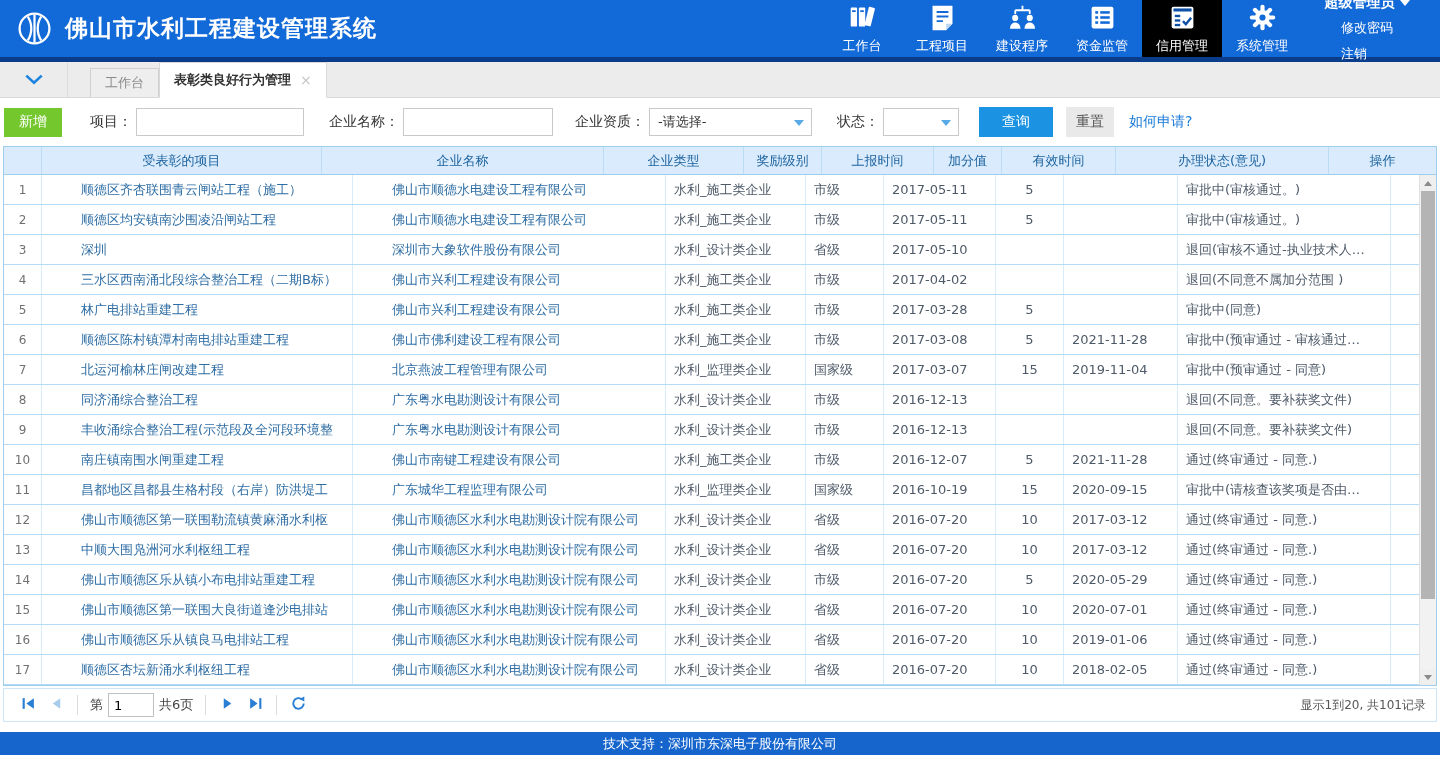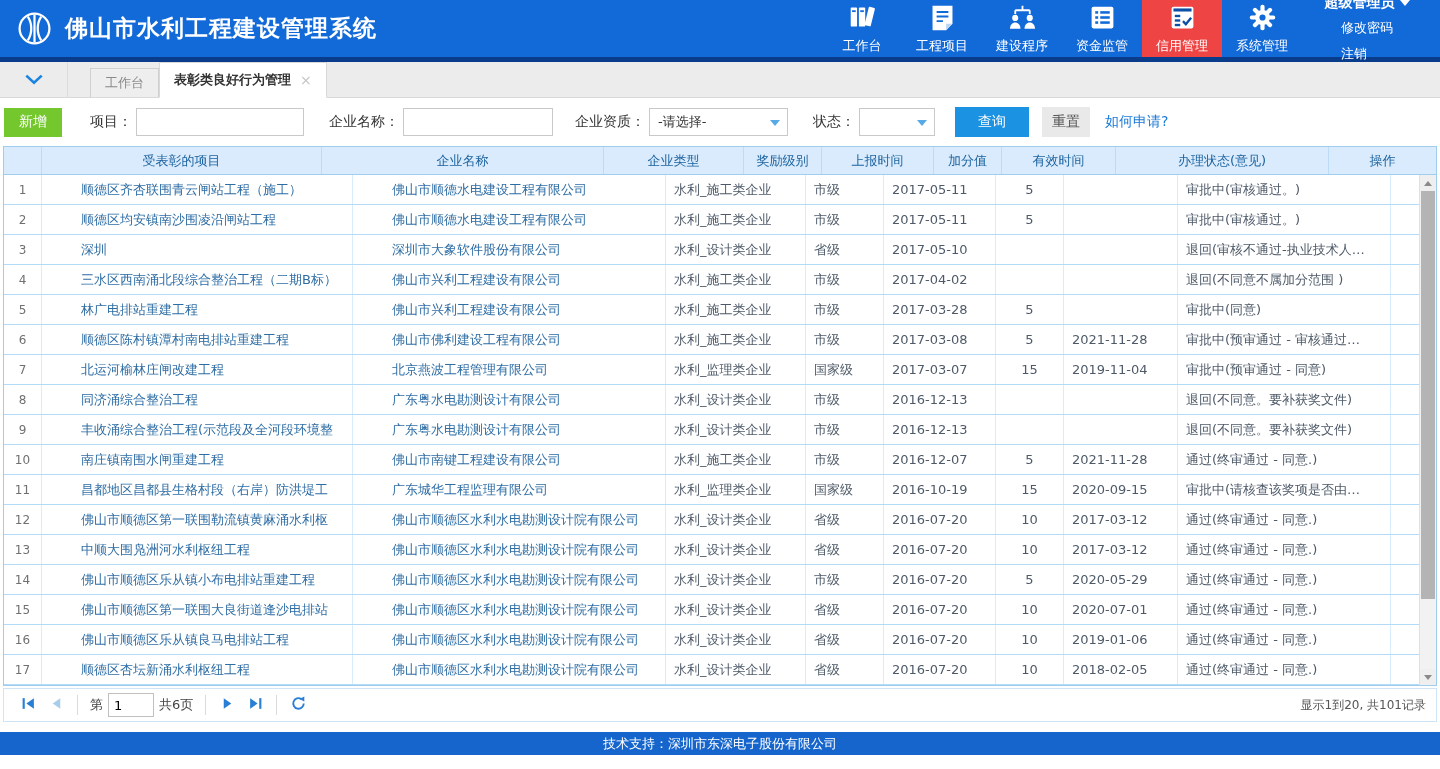--- a/index.html
+++ b/index.html
@@ -8,21 +8,21 @@
 
   
   .header { height:57px; background:#1269d8; display:flex; color:#fff; }
   .header-strip { height:5px; background:#0a3c8c; }
   .brand { display:flex; align-items:center; padding-left:16px; gap:12px; }
   .logo svg { width:37px; height:37px; display:block; }
   .brand-title { font-size:23px; font-weight:bold; letter-spacing:1px; }
   .nav { margin-left:auto; display:flex; }
   .nav-item { width:80px; display:flex; flex-direction:column; align-items:center;
     justify-content:center; gap:5px; cursor:pointer; }
-  .nav-item.active { background:#ef4444; }
+  .nav-item.active { background:#000000; }
   .nav-icon svg { width:29px; height:29px; display:block; }
   .nav-label { font-size:13px; white-space:nowrap; }
   .user { width:138px; display:flex; flex-direction:column; justify-content:center;
     align-items:center; gap:7px; padding-right:8px; }
   .user-name { font-size:14px; font-weight:bold; display:flex; align-items:center; gap:5px; cursor:pointer; }
   .caret { width:0; height:0; border-left:5px solid transparent; border-right:5px solid transparent;
     border-top:6px solid #fff; display:inline-block; }
   .user-links { font-size:13px; display:flex; gap:8px;flex-direction:column; }
   .user-link { cursor:pointer; }
 
@@ -41,21 +41,21 @@
   
   .toolbar { height:48px; display:flex; align-items:center; padding:0 10px 0 4px; background:#fff; }
   .btn { border:none; cursor:pointer; font-family:Liberation Sans, sans-serif;text-align:center; }
   .btn-add { width:58px; height:29px; background:#74c82d; color:#fff; font-size:14px; }
   .field { display:flex; align-items:center; }
   .field label { font-size:14px; color:#333; margin-right:4px; white-space:nowrap; }
   .txt-input { width:168px; height:28px; border:1px solid #c9c9c9; font-size:13px; padding:0 6px; }
   .txt-input.narrow { width:150px; }
   .select { position:relative; height:28px; border:1px solid #c9c9c9; display:flex; align-items:center;
     padding:0 22px 0 8px; font-size:13px; color:#333; cursor:pointer; background:#fff; }
-  .sel-q { width:139px; } .sel-s { width:76px; }
+  .sel-q { width:163px; } .sel-s { width:76px; }
   .sel-arrow { position:absolute; right:7px; top:11px; width:0; height:0;
     border-left:5px solid transparent; border-right:5px solid transparent; border-top:6px solid #57aae6; }
   .btn-search { width:74px; height:30px; background:#1b93e2; color:#fff; font-size:14px; margin-left:20px; }
   .btn-reset { width:48px; height:30px; background:#e9e9e9; color:#555; font-size:14px; margin-left:13px; }
   .help { color:#1a7ad9; font-size:14px; margin-left:15px; cursor:pointer; text-decoration:none; }
   .ml28 { margin-left:28px; } .ml22 { margin-left:22px; } .ml25 { margin-left:25px; }
 
   
   .table-area { margin:0 3px; border:1px solid #9fcdec; }
   .g-header { height:28px; display:flex; background:#d9ebfc; border-bottom:1px solid #9fcdec; }

